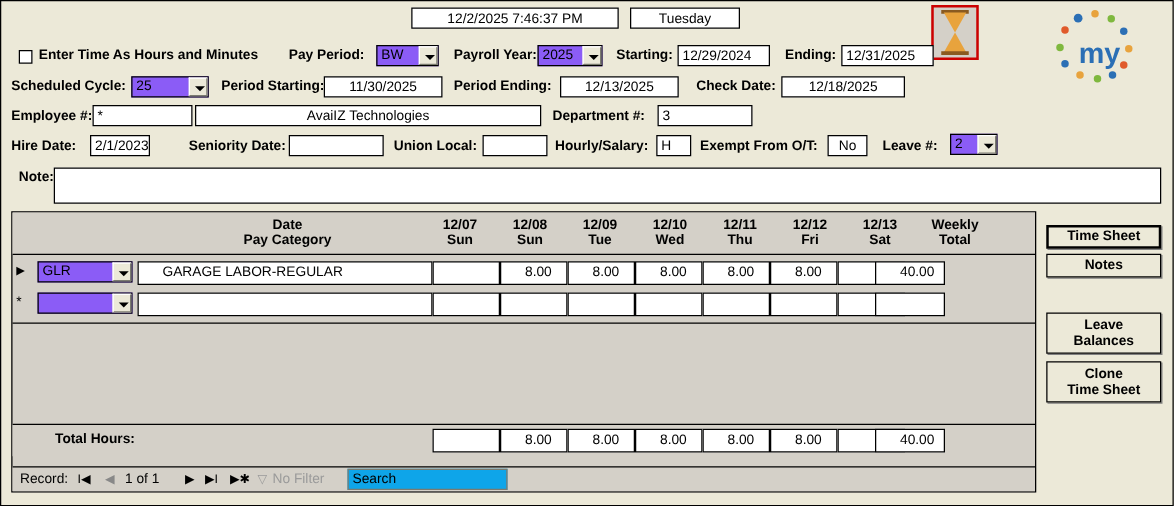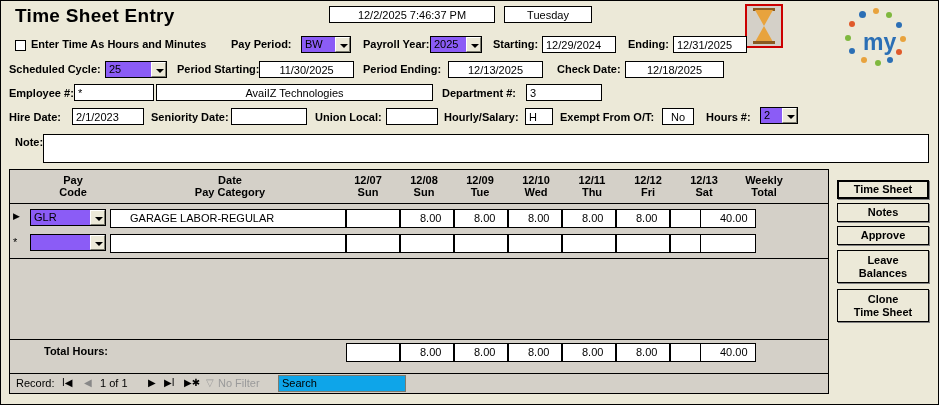--- a/index.html
+++ b/index.html
@@ -139,21 +139,20 @@
     position:absolute;left:42px;top:133px;width:886px;height:29px;
     background:#fff;border:1px solid #000;box-sizing:border-box;
   }
   .vsep{position:absolute;background:#000;}
 </style>
 </head>
 <body>
 
 <div class="app">
 
-  <div class="title">Time Sheet Entry</div>
 
   <div class="fld ctr" style="position:absolute;left:328px;top:5px;width:166px;">12/2/2025 7:46:37 PM</div>
   <div class="fld ctr" style="position:absolute;left:503px;top:5px;width:88px;">Tuesday</div>
 
   <div class="hourglass">
     <div class="hg-cap" style="top:2px;"></div>
     <div class="hg-in"></div>
     <div class="hg-in2"></div>
     <div class="hg-cap" style="bottom:2px;"></div>
   </div>
@@ -211,49 +210,46 @@
   <div class="fld ctr" style="position:absolute;left:624px;top:60px;width:99px;">12/18/2025</div>
 
   <div class="lbl" style="left:8px;top:86px;">Employee #:</div>
   <div class="fld" style="position:absolute;left:73px;top:83px;width:80px;">*</div>
   <div class="fld ctr" style="position:absolute;left:155px;top:83px;width:277px;">AvaiIZ Technologies</div>
 
   <div class="lbl" style="left:441px;top:86px;">Department #:</div>
   <div class="fld" style="position:absolute;left:525px;top:83px;width:76px;">3</div>
 
   <div class="lbl" style="left:8px;top:110px;">Hire Date:</div>
-  <div class="fld" style="position:absolute;left:71px;top:107px;width:72px;">2/1/2023</div>
+  <div class="fld" style="position:absolute;left:71px;top:107px;width:48px;">2/1/2023</div>
 
   <div class="lbl" style="left:150px;top:110px;">Seniority Date:</div>
   <div class="fld" style="position:absolute;left:230px;top:107px;width:76px;"></div>
 
   <div class="lbl" style="left:314px;top:110px;">Union Local:</div>
   <div class="fld" style="position:absolute;left:385px;top:107px;width:52px;"></div>
 
   <div class="lbl" style="left:443px;top:110px;">Hourly/Salary:</div>
   <div class="fld" style="position:absolute;left:524px;top:107px;width:28px;">H</div>
 
   <div class="lbl" style="left:559px;top:110px;">Exempt From O/T:</div>
   <div class="fld ctr" style="position:absolute;left:661px;top:107px;width:32px;">No</div>
 
-  <div class="lbl" style="left:705px;top:110px;">Hours #:</div>
+  <div class="lbl" style="left:705px;top:110px;">Leave #:</div>
   <div class="combo" style="left:759px;top:106px;width:38px;">
     <span class="txt">2</span>
     <span class="arw"></span>
   </div>
 
   <div class="lbl" style="left:14px;top:135px;">Note:</div>
   <div class="notebox"></div>
 
   <div class="gridwrap">
 
     <div class="ghead">
-      <div style="left:20px;top:4px;width:86px;">
-        <span>Pay</span><br><span>Code</span>
-      </div>
       <div style="left:110px;top:4px;width:220px;">
         <span>Date</span><br><span>Pay Category</span>
       </div>
       <div style="left:330px;top:4px;width:56px;">
         <span>12/07</span><br><span>Sun</span>
       </div>
       <div style="left:386px;top:4px;width:56px;">
         <span>12/08</span><br><span>Sun</span>
       </div>
       <div style="left:442px;top:4px;width:56px;">
@@ -333,19 +329,18 @@
       <span style="left:154px;font-size:10px;">▶I</span>
       <span style="left:174px;font-size:10px;">▶✱</span>
       <span style="left:196px;font-size:10px;color:#9a9a9a;">▽</span>
       <span style="left:208px;color:#9a9a9a;">No Filter</span>
       <div class="searchbox">Search</div>
     </div>
   </div>
 
   <div class="sbtn sel" style="top:179px;height:19px;">Time Sheet</div>
   <div class="sbtn" style="top:202px;height:19px;">Notes</div>
-  <div class="sbtn" style="top:225px;height:19px;">Approve</div>
   <div class="sbtn" style="top:249px;height:33px;white-space:pre-line;">Leave
 Balances</div>
   <div class="sbtn" style="top:288px;height:33px;white-space:pre-line;">Clone
 Time Sheet</div>
 
 </div>
 
 </body></html>

